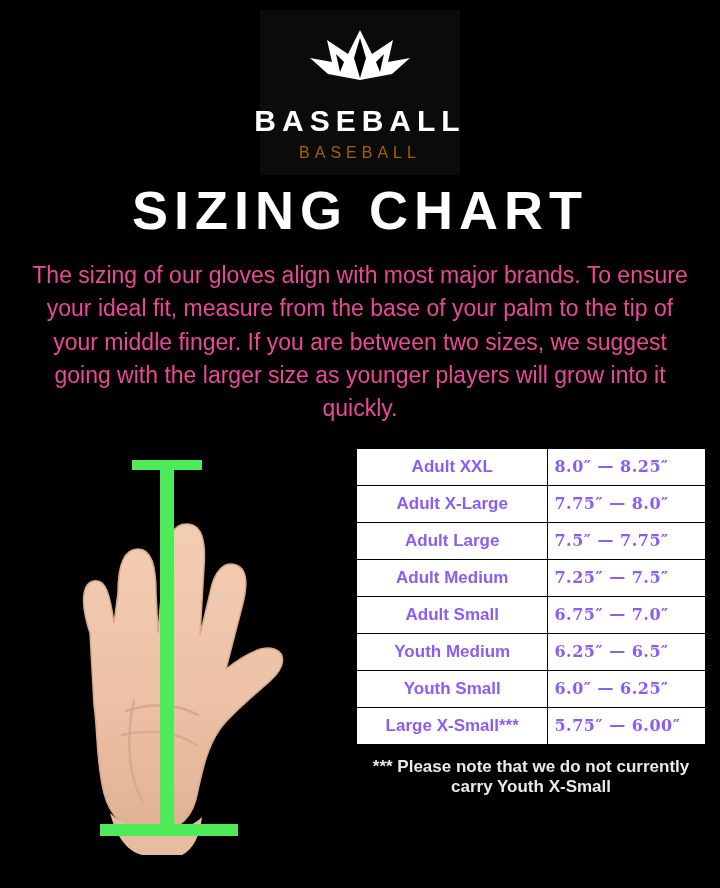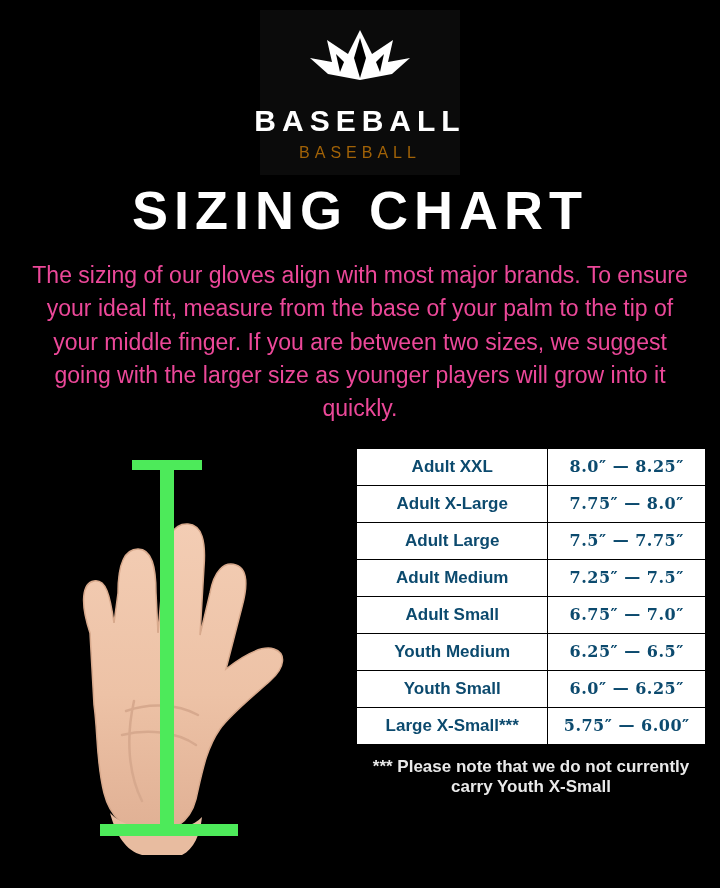--- a/index.html
+++ b/index.html
@@ -127,32 +127,32 @@
   table.sizing {
     border-collapse: collapse;
     width: 350px;
     background: #ffffff;
   }
   table.sizing td {
     border: 1px solid #000000;
     height: 37px;
     padding: 0 6px;
     box-sizing: border-box;
-    color: #0c4a6e;
+    color: #8b5cf6;
   }
   td.size-name {
     width: 192px;
     text-align: center;
     font-weight: 700;
     font-size: 17px;
     font-family: "Liberation Sans", sans-serif;
   }
   td.size-range {
     width: 158px;
-    text-align: center;
+    text-align: left;
     font-weight: 700;
     font-size: 16px;
     font-family: "DejaVu Serif", serif;
     letter-spacing: 0.5px;
     margin-top: 48px;
   }
   .footnote {
     margin-top: 12px;
     text-align: center;
     font-size: 17px;

